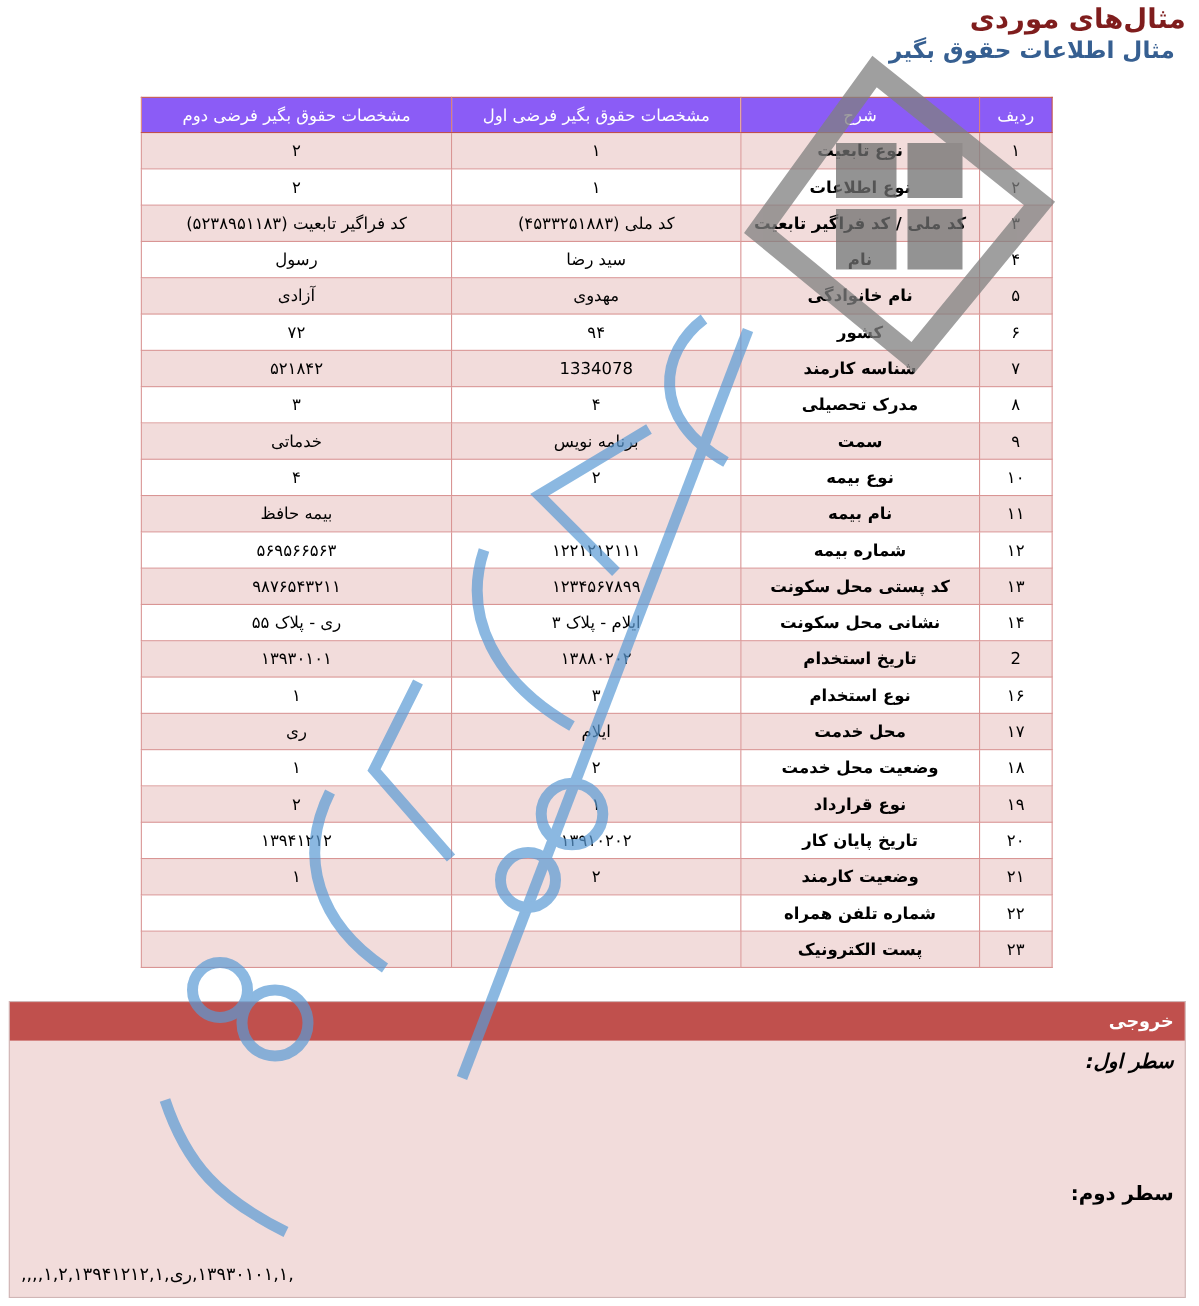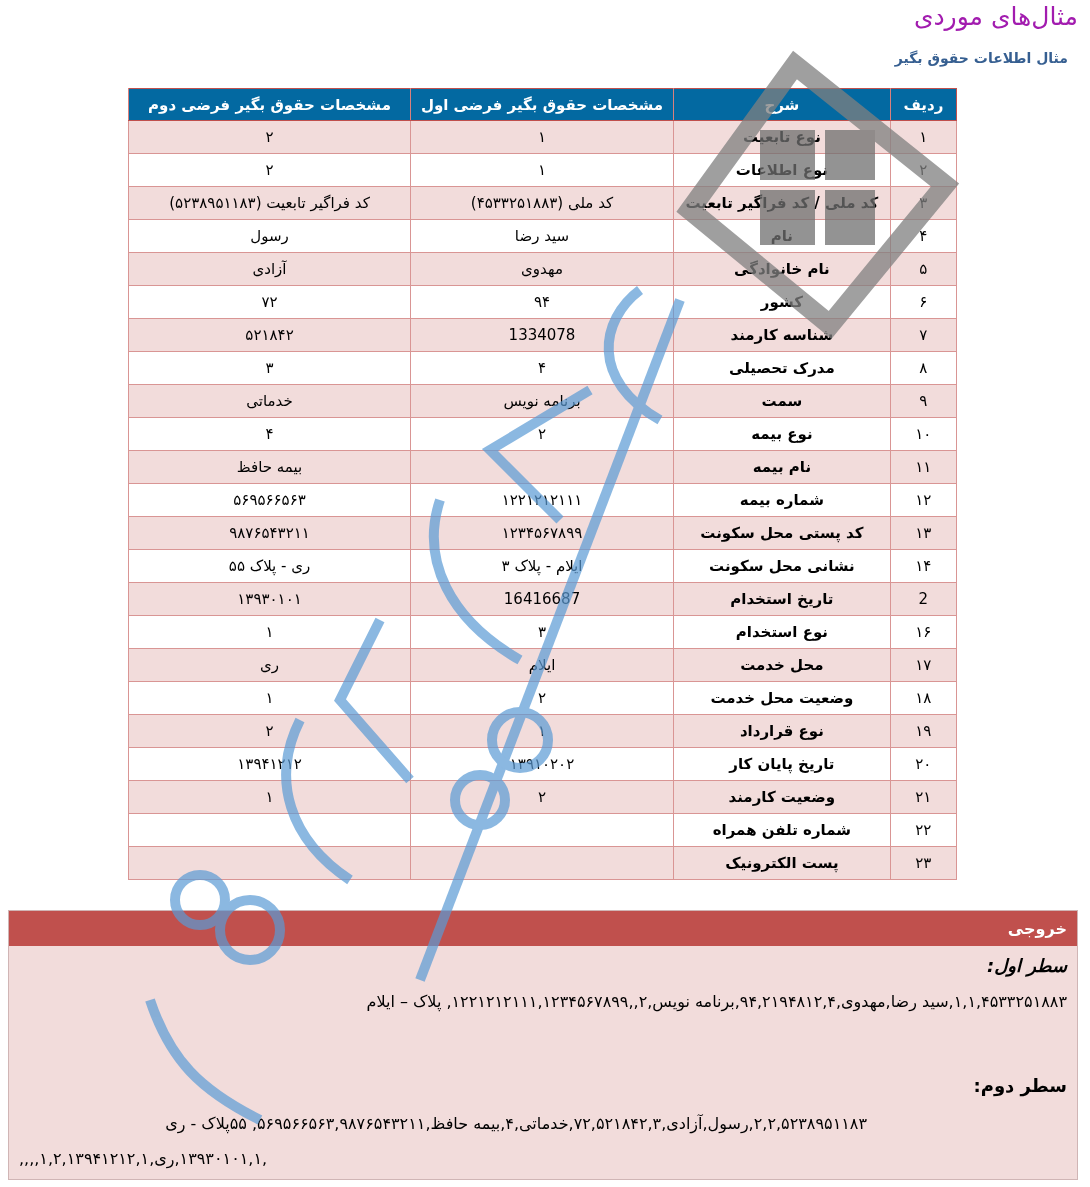--- a/index.html
+++ b/index.html
@@ -2,38 +2,38 @@
 <html><head>
 <meta charset="utf-8">
 <style>
   html, body { margin: 0; padding: 0; background: #ffffff; }
   body {
     width: 1090px; height: 1187px; position: relative; overflow: hidden;
     font-family: "DejaVu Sans", sans-serif; direction: rtl; color: #000;
   }
   .h1 {
     position: absolute; right: 12px; top: 2px;
-    font-size: 25px; font-weight: normal; color: #a21caf;
+    font-size: 25px; font-weight: bold; color: #7f1d1d;
   }
   .h2 {
-    position: absolute; right: 22px; top: 50px;
-    font-size: 14px; font-weight: bold; color: #365f91;
+    position: absolute; right: 22px; top: 34px;
+    font-size: 21px; font-weight: bold; color: #365f91;
   }
   table.data {
     position: absolute; left: 128px; top: 88px;
     width: 829px; border-collapse: collapse; direction: rtl;
     table-layout: fixed;
   }
   table.data th, table.data td {
     border: 1px solid #d99594;
     height: 32px; padding: 0 6px; text-align: center;
     font-size: 15px; line-height: 16px; overflow: hidden; white-space: nowrap;
   }
   table.data th {
-    background: #0369a1; color: #ffffff; font-weight: bold; height: 31px;
+    background: #8b5cf6; color: #ffffff; font-weight: normal; height: 31px;
     border-color: #c0504d; border-left: 1px solid #d9807d;
   }
   table.data tr.odd td { background: #f2dcdb; }
   table.data tr.even td { background: #ffffff; }
   table.data td.desc { font-weight: bold; }
   table.data td.num { font-size: 15px; }
   .col-num { width: 66px; }
   .col-desc { width: 216px; }
   .col-first { width: 262px; }
   .col-second { width: 281px; }
@@ -159,21 +159,21 @@
       </tr>
       <tr class="even">
         <td class="num">۱۴</td>
         <td class="desc">نشانی محل سکونت</td>
         <td>ایلام - پلاک ۳</td>
         <td>ری - پلاک ۵۵</td>
       </tr>
       <tr class="odd">
         <td class="num">2</td>
         <td class="desc">تاریخ استخدام</td>
-        <td>16416687</td>
+        <td>۱۳۸۸۰۲۰۲</td>
         <td>۱۳۹۳۰۱۰۱</td>
       </tr>
       <tr class="even">
         <td class="num">۱۶</td>
         <td class="desc">نوع استخدام</td>
         <td>۳</td>
         <td>۱</td>
       </tr>
       <tr class="odd">
         <td class="num">۱۷</td>
@@ -216,23 +216,21 @@
         <td class="desc">پست الکترونیک</td>
         <td></td>
         <td></td>
       </tr>
     </tbody>
 </table>
 
 <div class="output">
   <div class="output-header">خروجی</div>
   <div class="line-label" style="top:44px;font-style:italic;">سطر اول:</div>
-  <div class="line-text2" style="top:75px; right:10px;">۱,۱,۴۵۳۳۲۵۱۸۸۳,سید رضا,مهدوی,۹۴,۲۱۹۴۸۱۲,۴,برنامه نویس,۲,,۱۲۲۱۲۱۲۱۱۱,۱۲۳۴۵۶۷۸۹۹, پلاک – ایلام</div>
   <div class="line-label" style="top:164px;">سطر دوم:</div>
-  <div class="line-text2" style="top:197px; right:210px;">۲,۲,۵۲۳۸۹۵۱۱۸۳,رسول,آزادی,۷۲,۵۲۱۸۴۲,۳,خدماتی,۴,بیمه حافظ,۵۶۹۵۶۶۵۶۳,۹۸۷۶۵۴۳۲۱۱, ۵۵پلاک - ری</div>
   <div class="line-text2" style="top:232px; left:10px;">,۱۳۹۳۰۱۰۱,۱,ری,۱,۲,۱۳۹۴۱۲۱۲,۱,,,,</div>
 </div>
 
 <svg class="watermark" width="1090" height="1187" style="left:0;top:0;" viewBox="0 0 1090 1187">
   <g opacity="0.75">
     <polygon points="795,65 945,185 830,325 690,210" fill="none" stroke="#808080" stroke-width="20"></polygon>
     <rect x="760" y="130" width="55" height="50" fill="#707070"></rect>
     <rect x="825" y="130" width="50" height="50" fill="#707070"></rect>
     <rect x="760" y="190" width="55" height="55" fill="#707070"></rect>
     <rect x="825" y="190" width="50" height="55" fill="#707070"></rect>

